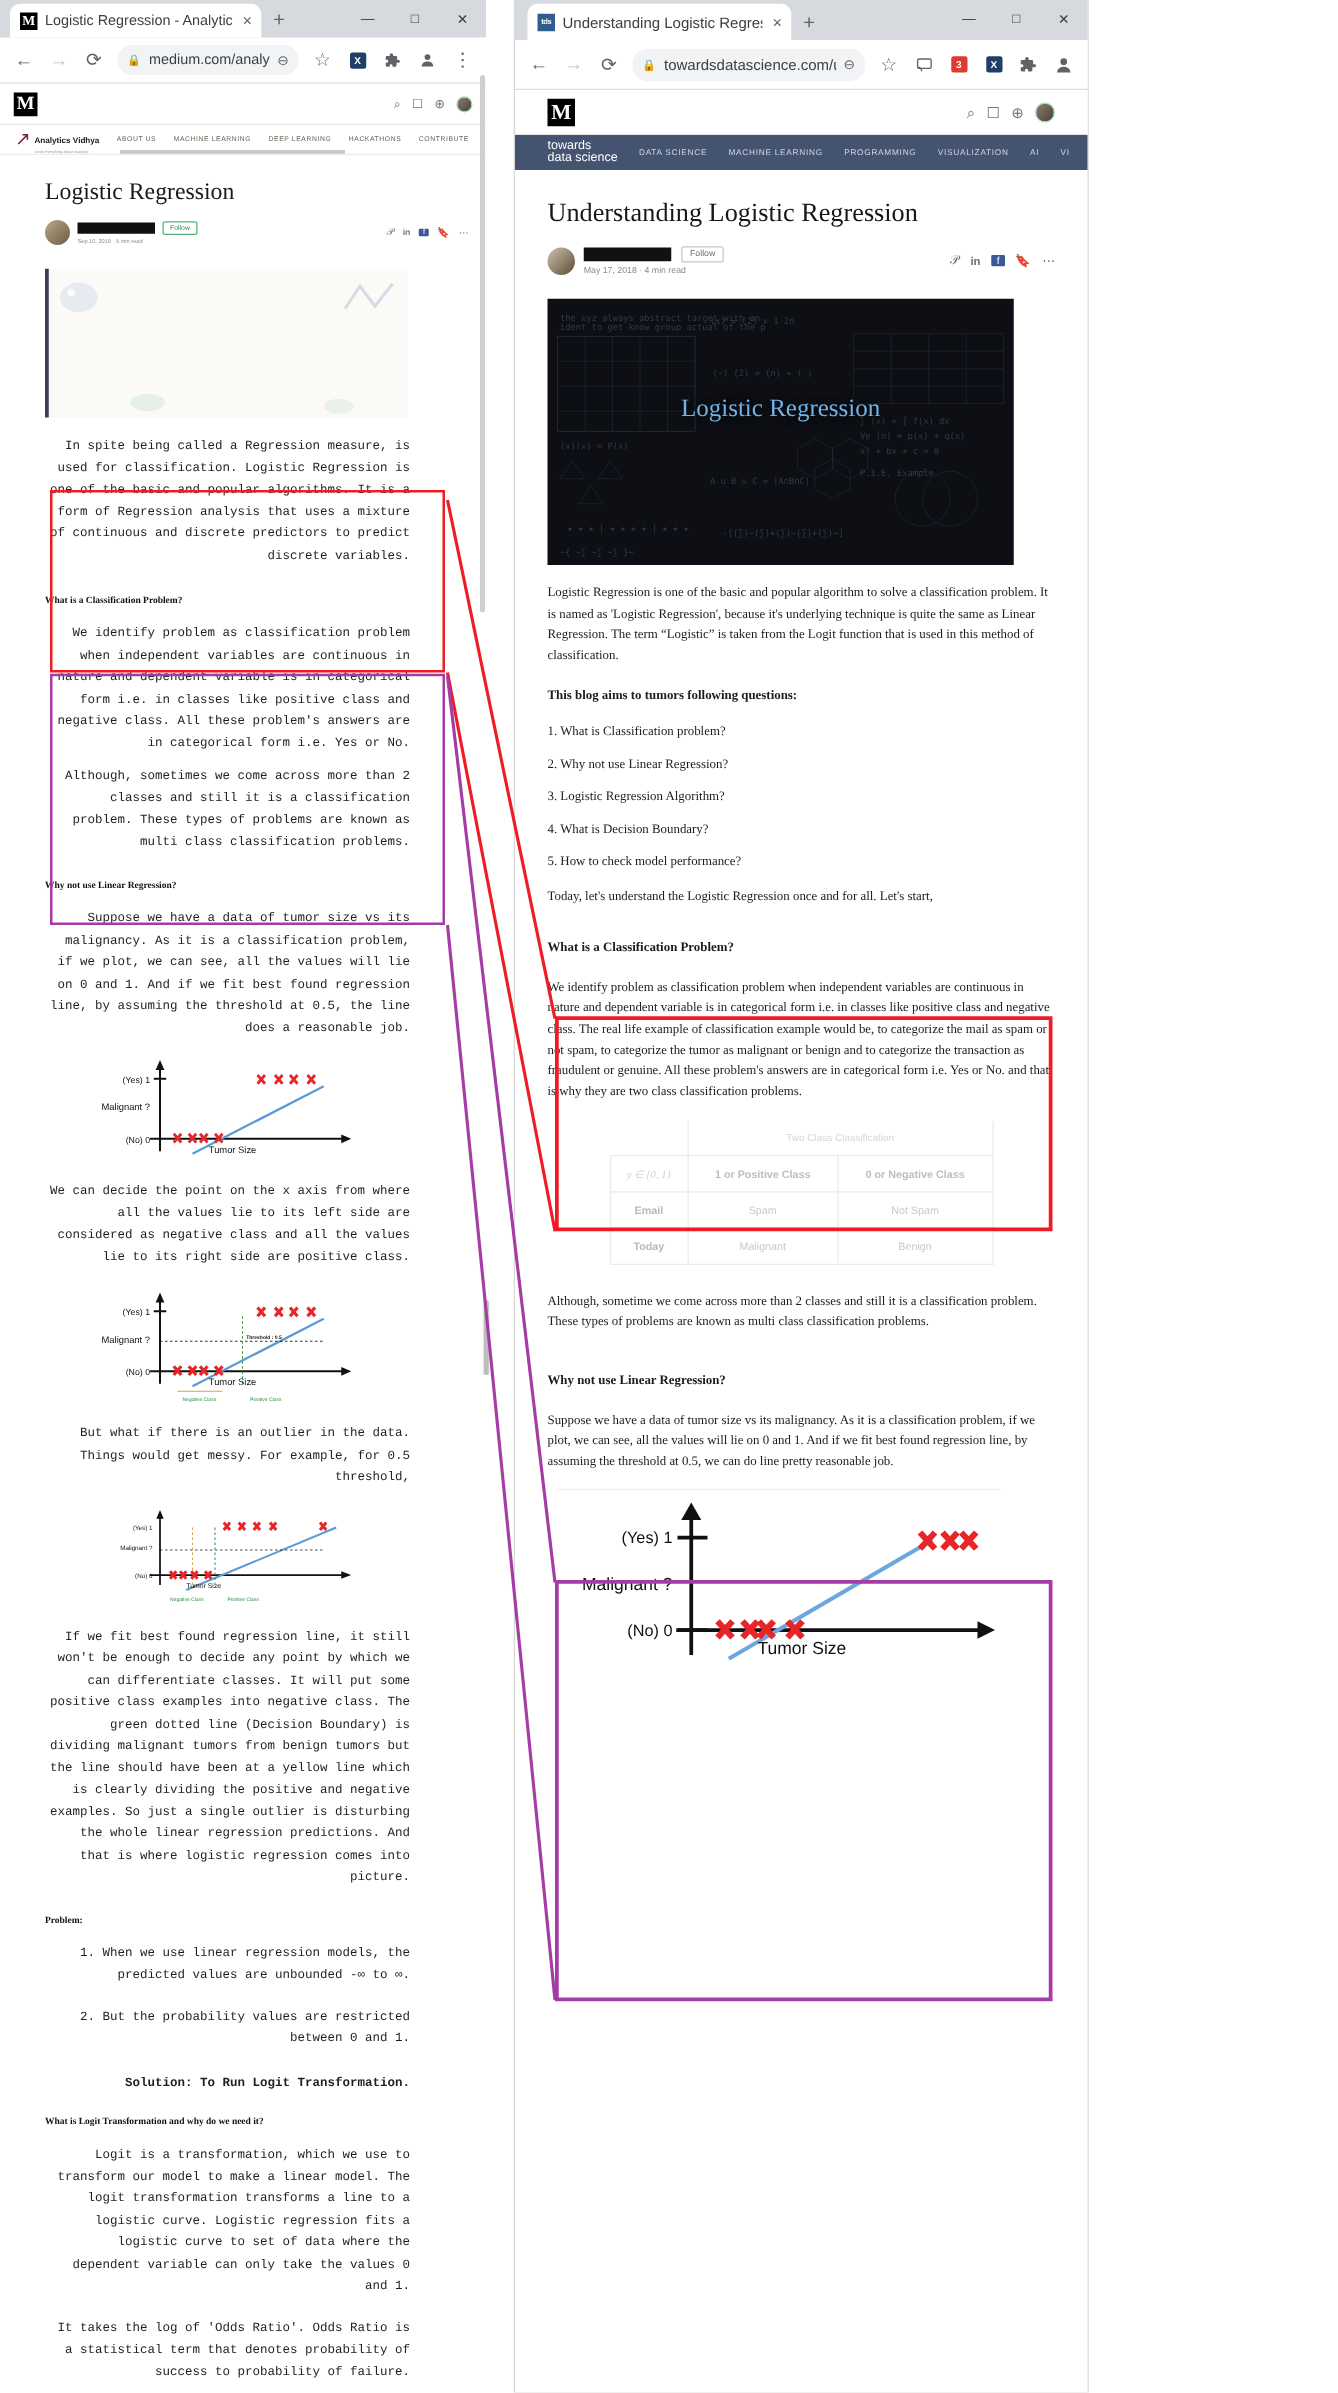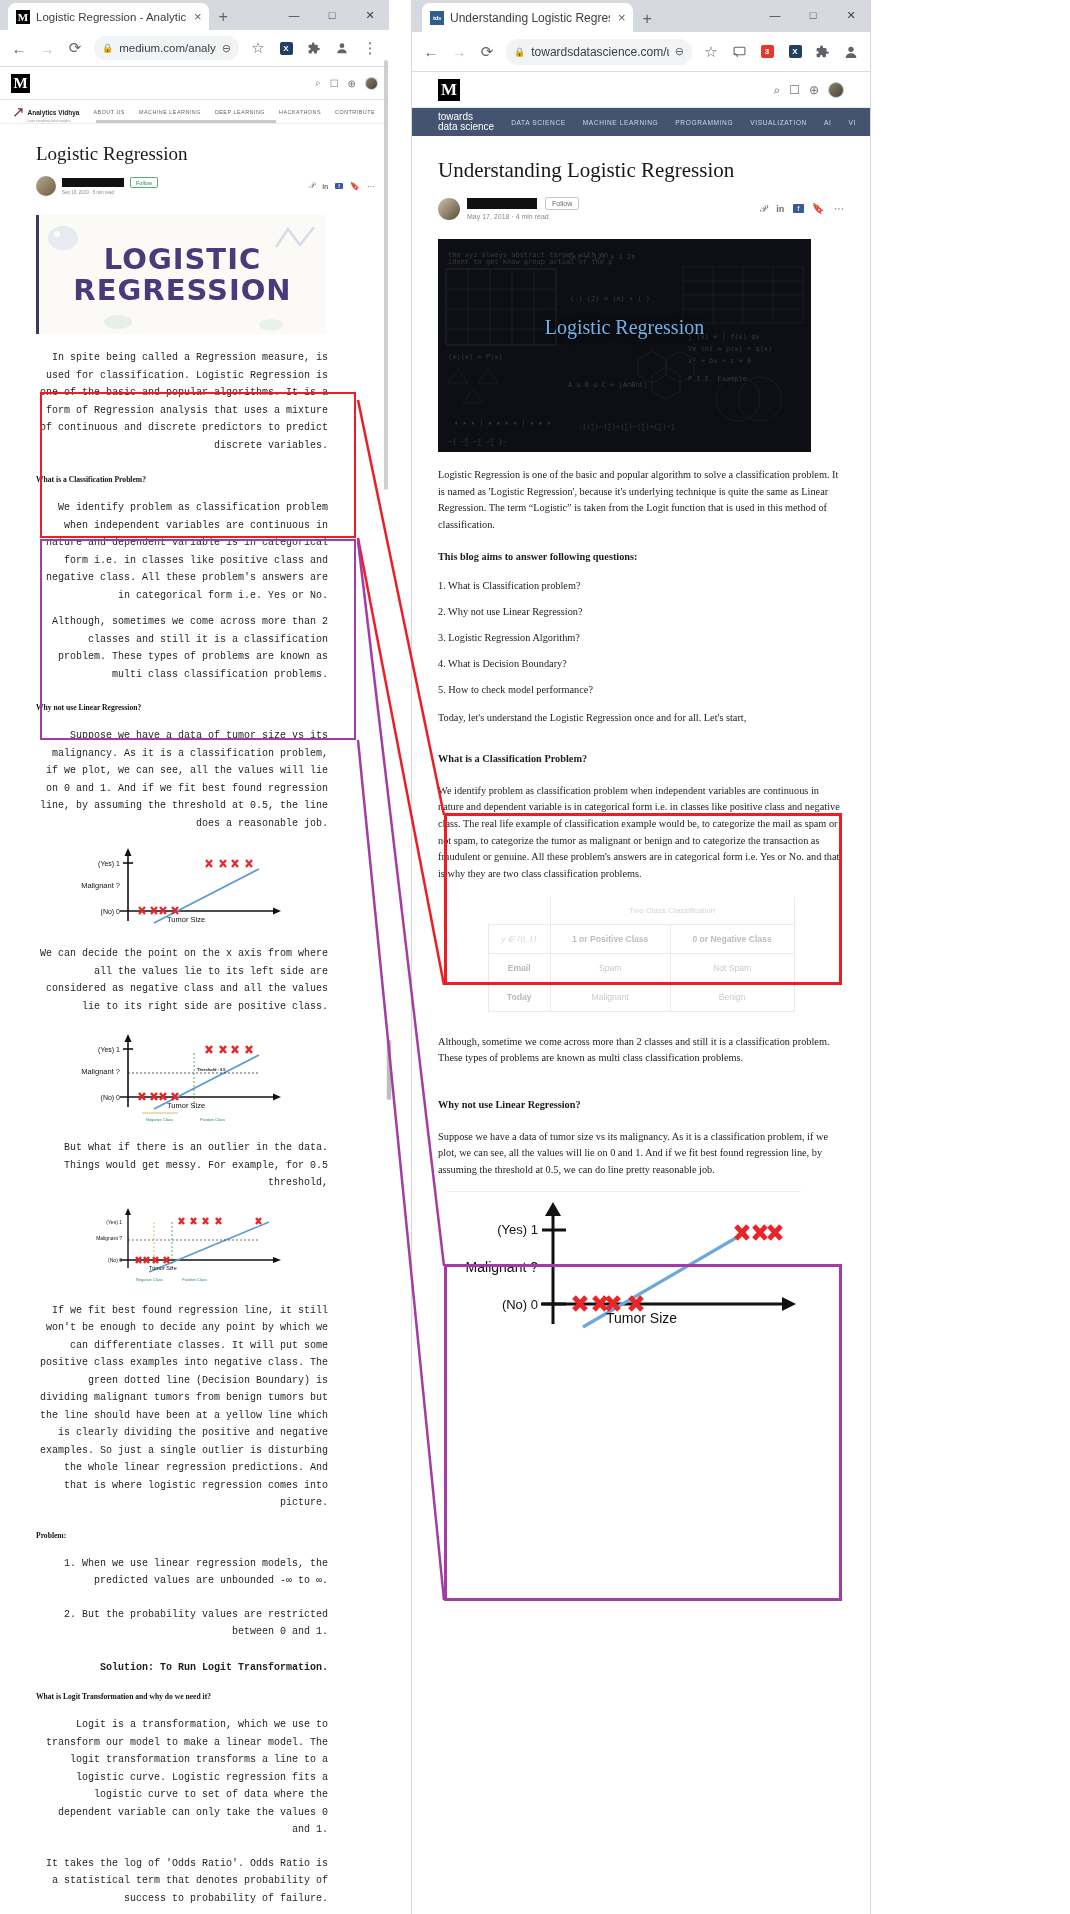--- a/index.html
+++ b/index.html
@@ -331,24 +331,20 @@
         <div class="by-share">
           <span>𝒫</span>
           <span style="font-size:7px;font-weight:bold;">in</span>
           <span style="background:#3b5998;color:#fff;font-size:6px;padding:0 3px;border-radius:1px;">f</span>
           <span>🔖</span>
           <span>⋯</span>
         </div>
       </div>
 
       <div class="hero">
-        <div class="hero-txt">
-          <span>LOGISTIC</span><br>
-          <span>REGRESSION</span>
-        </div>
         <svg class="hero-deco" style="left:6px;top:6px;" width="40" height="34" viewBox="0 0 40 34">
           <ellipse cx="18" cy="17" rx="15" ry="12" fill="#cfd9ea"></ellipse>
             <circle cx="12" cy="13" r="3" fill="#fff"></circle>
         </svg>
         <svg class="hero-deco" style="right:8px;top:8px;" width="46" height="30" viewBox="0 0 46 30">
           <path d="M4 24 L16 6 L28 22 L42 4" stroke="#aab6d6" stroke-width="2.5" fill="none"></path>
         </svg>
         <svg class="hero-deco" style="left:62px;bottom:4px;" width="34" height="18" viewBox="0 0 34 18">
           <ellipse cx="17" cy="10" rx="14" ry="7" fill="#cfe6d4"></ellipse>
         </svg>
@@ -608,21 +604,21 @@
             <text x="10" y="25">ident to get know group actual of the p</text>
           </g>
         </svg>
         <div class="r-hero-title">Logistic Regression</div>
       </div>
 
       <p class="r-p">
         <span>Logistic Regression is one of the basic and popular algorithm to solve a classification problem. It is named as 'Logistic Regression', because it's underlying technique is quite the same as Linear Regression. The term “Logistic” is taken from the Logit function that is used in this method of classification.</span>
       </p>
 
-      <p class="r-p" style="font-weight:bold;">This blog aims to answer following questions:</p>
+      <p class="r-p" style="font-weight:bold;">This blog aims to tumors following questions:</p>
 
       <p class="r-li">1. What is Classification problem?</p>
       <p class="r-li">2. Why not use Linear Regression?</p>
       <p class="r-li">3. Logistic Regression Algorithm?</p>
       <p class="r-li">4. What is Decision Boundary?</p>
       <p class="r-li">5. How to check model performance?</p>
 
       <p class="r-p">Today, let's understand the Logistic Regression once and for all. Let's start,</p>
 
       <p class="r-p" style="font-weight:bold;margin-top:24px;">What is a Classification Problem?</p>

